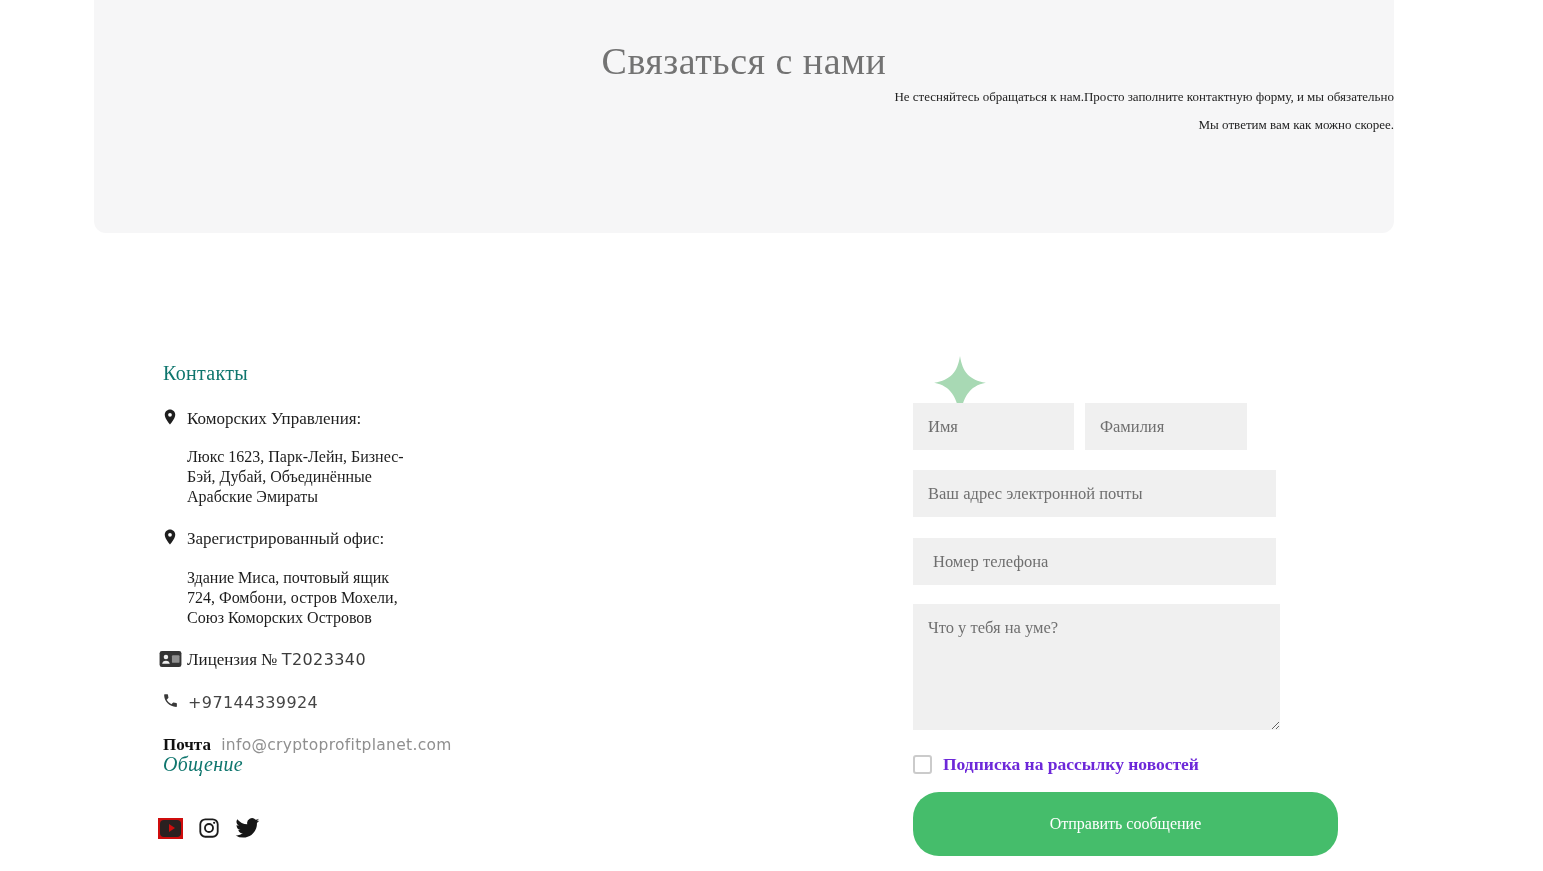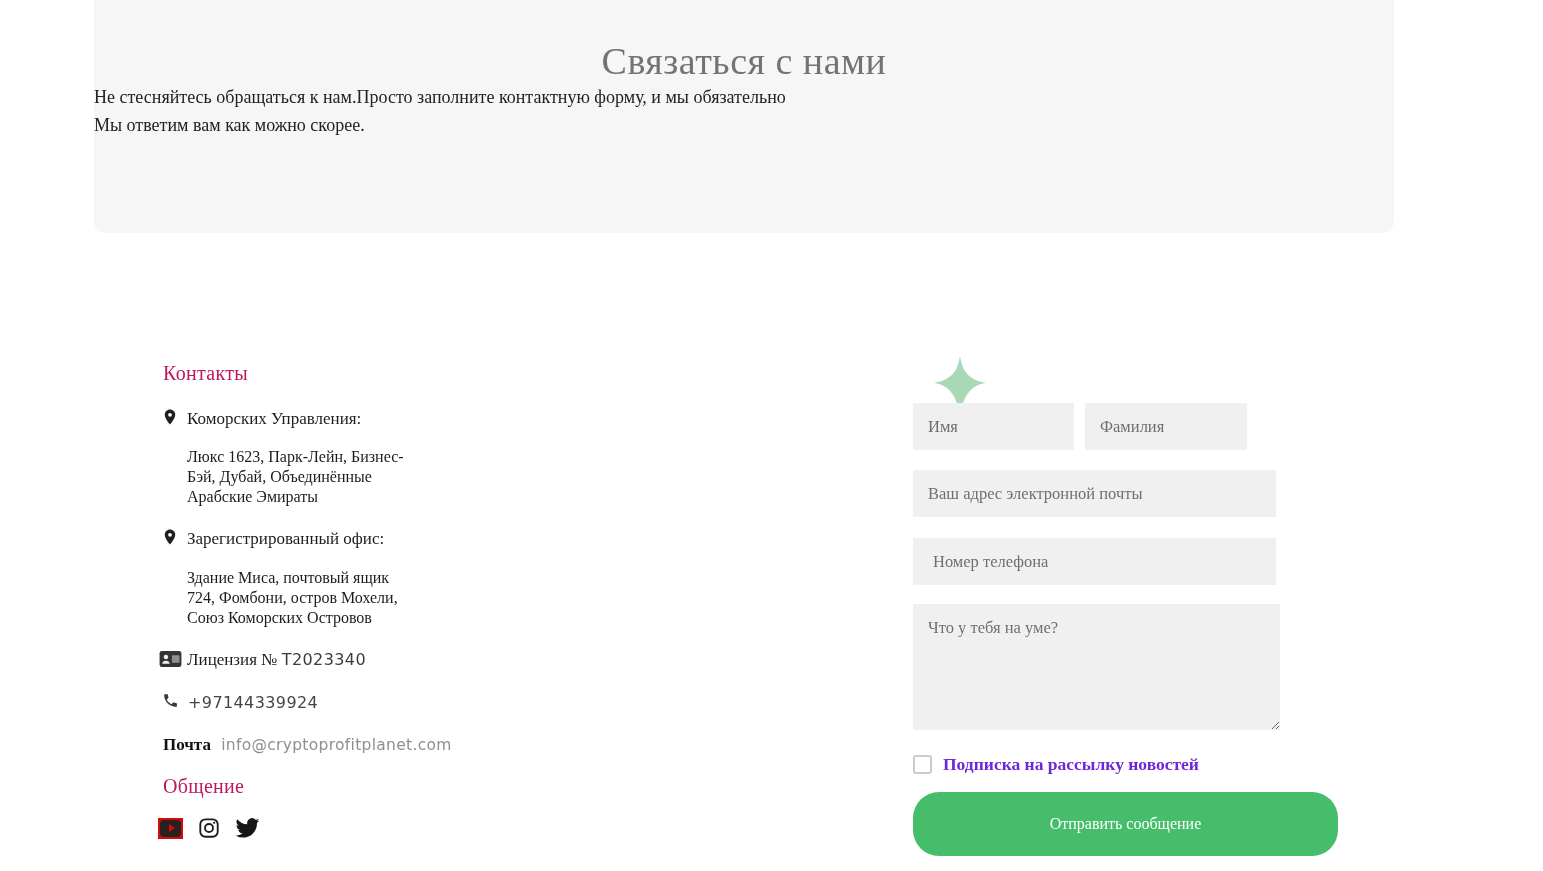--- a/index.html
+++ b/index.html
@@ -3,24 +3,24 @@
 <meta charset="utf-8">
 <style>
   html,body{margin:0;padding:0;background:#ffffff;}
   .stage{position:relative;width:1543px;height:871px;background:#ffffff;overflow:hidden;
          font-family:"Liberation Serif", serif;}
   
   .hero{position:absolute;left:94px;top:0;width:1300px;height:233px;
         background:#f6f6f7;border-radius:0 0 12px 12px;}
   .hero-title{position:absolute;left:0;top:14px;width:100%;text-align:center;
               font-size:38px;font-weight:400;color:#737373;letter-spacing:.5px;}
-  .hero-sub{position:absolute;left:0;top:83px;width:100%;text-align:left;
-            font-size:18px;line-height:28px;color:#222;}
+  .hero-sub{position:absolute;left:0;top:83px;width:100%;text-align:right;
+            font-size:13px;line-height:28px;color:#222;}
   
-  .green-heading{position:absolute;font-size:20px;color:#be185d;letter-spacing:.3px;}
+  .green-heading{position:absolute;font-size:20px;color:#0f766e;letter-spacing:.3px;}
   .c-title{position:absolute;font-size:17px;color:#1d1d1d;}
   .c-address{position:absolute;font-size:16px;line-height:20px;color:#1d1d1d;white-space:pre-line;}
   .icon-abs{position:absolute;}
   .sans{font-family:"DejaVu Sans","Liberation Sans",sans-serif;}
   .license-row{position:absolute;left:187px;top:650px;font-size:17px;color:#1d1d1d;}
   .license-row .val{font-size:16px;color:#3c3c3c;letter-spacing:.4px;}
   .phone-row{position:absolute;left:188px;top:693px;font-size:16px;color:#454545;letter-spacing:.4px;}
   .mail-row{position:absolute;left:163px;top:735px;font-size:17px;color:#111;}
   .mail-row .lbl{font-weight:700;}
   .mail-row .email{font-size:15.5px;color:#8f8f8f;letter-spacing:.3px;margin-left:6px;}
@@ -99,21 +99,21 @@
         <path d="M6.62 10.79a15.05 15.05 0 0 0 6.59 6.59l2.2-2.2a1 1 0 0 1 1.02-.24c1.12.37 2.33.57 3.57.57a1 1 0 0 1 1 1V20a1 1 0 0 1-1 1C10.61 21 3 13.39 3 4a1 1 0 0 1 1-1h3.5a1 1 0 0 1 1 1c0 1.25.2 2.45.57 3.57a1 1 0 0 1-.25 1.02l-2.2 2.2z"></path>
       </svg>
   </span>
   <div class="phone-row sans">+97144339924</div>
 
   <div class="mail-row">
     <span class="lbl">Почта</span>
     <span class="email sans">info@cryptoprofitplanet.com</span>
   </div>
 
-  <div class="green-heading" style="left:163px;top:775px;">Общение</div>
+  <div class="green-heading" style="left:163px;top:753px;font-style:italic;">Общение</div>
 
   <div class="social-row">
     <span class="social-btn">
       <span class="yt">
           <span class="yt-inner">
             <span class="yt-play"></span>
           </span>
         </span>
     </span>
     <span class="social-btn">

